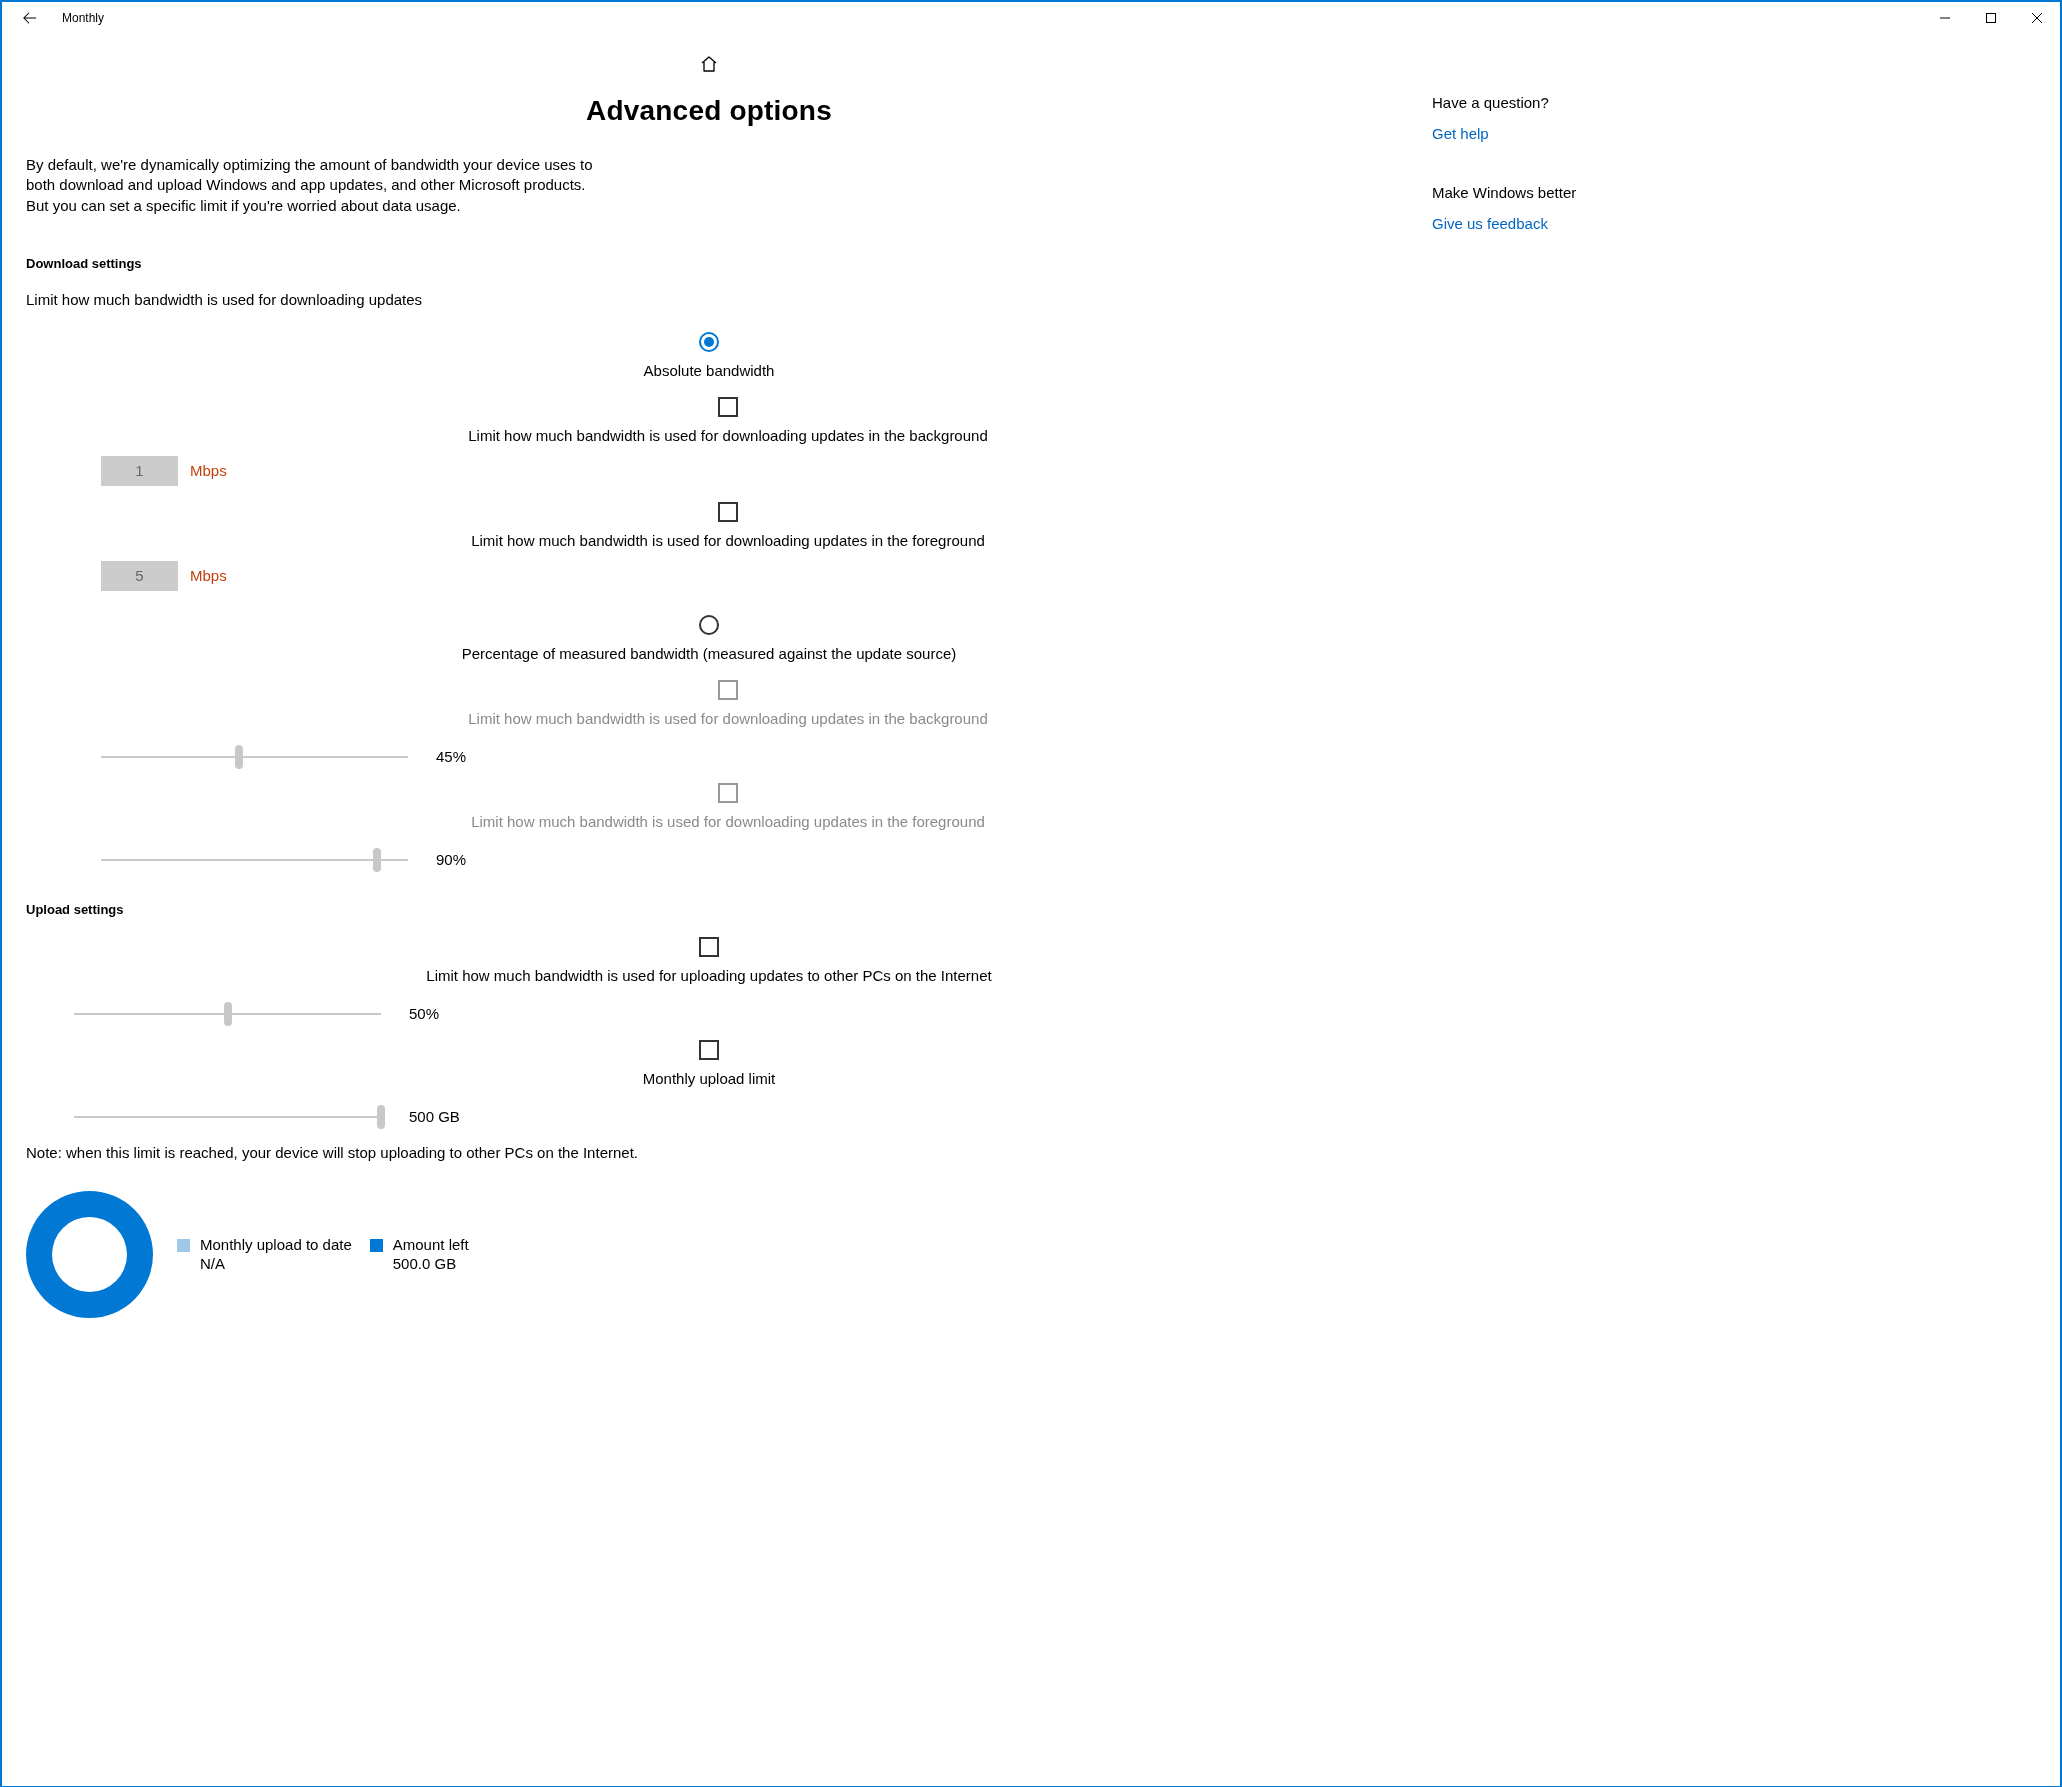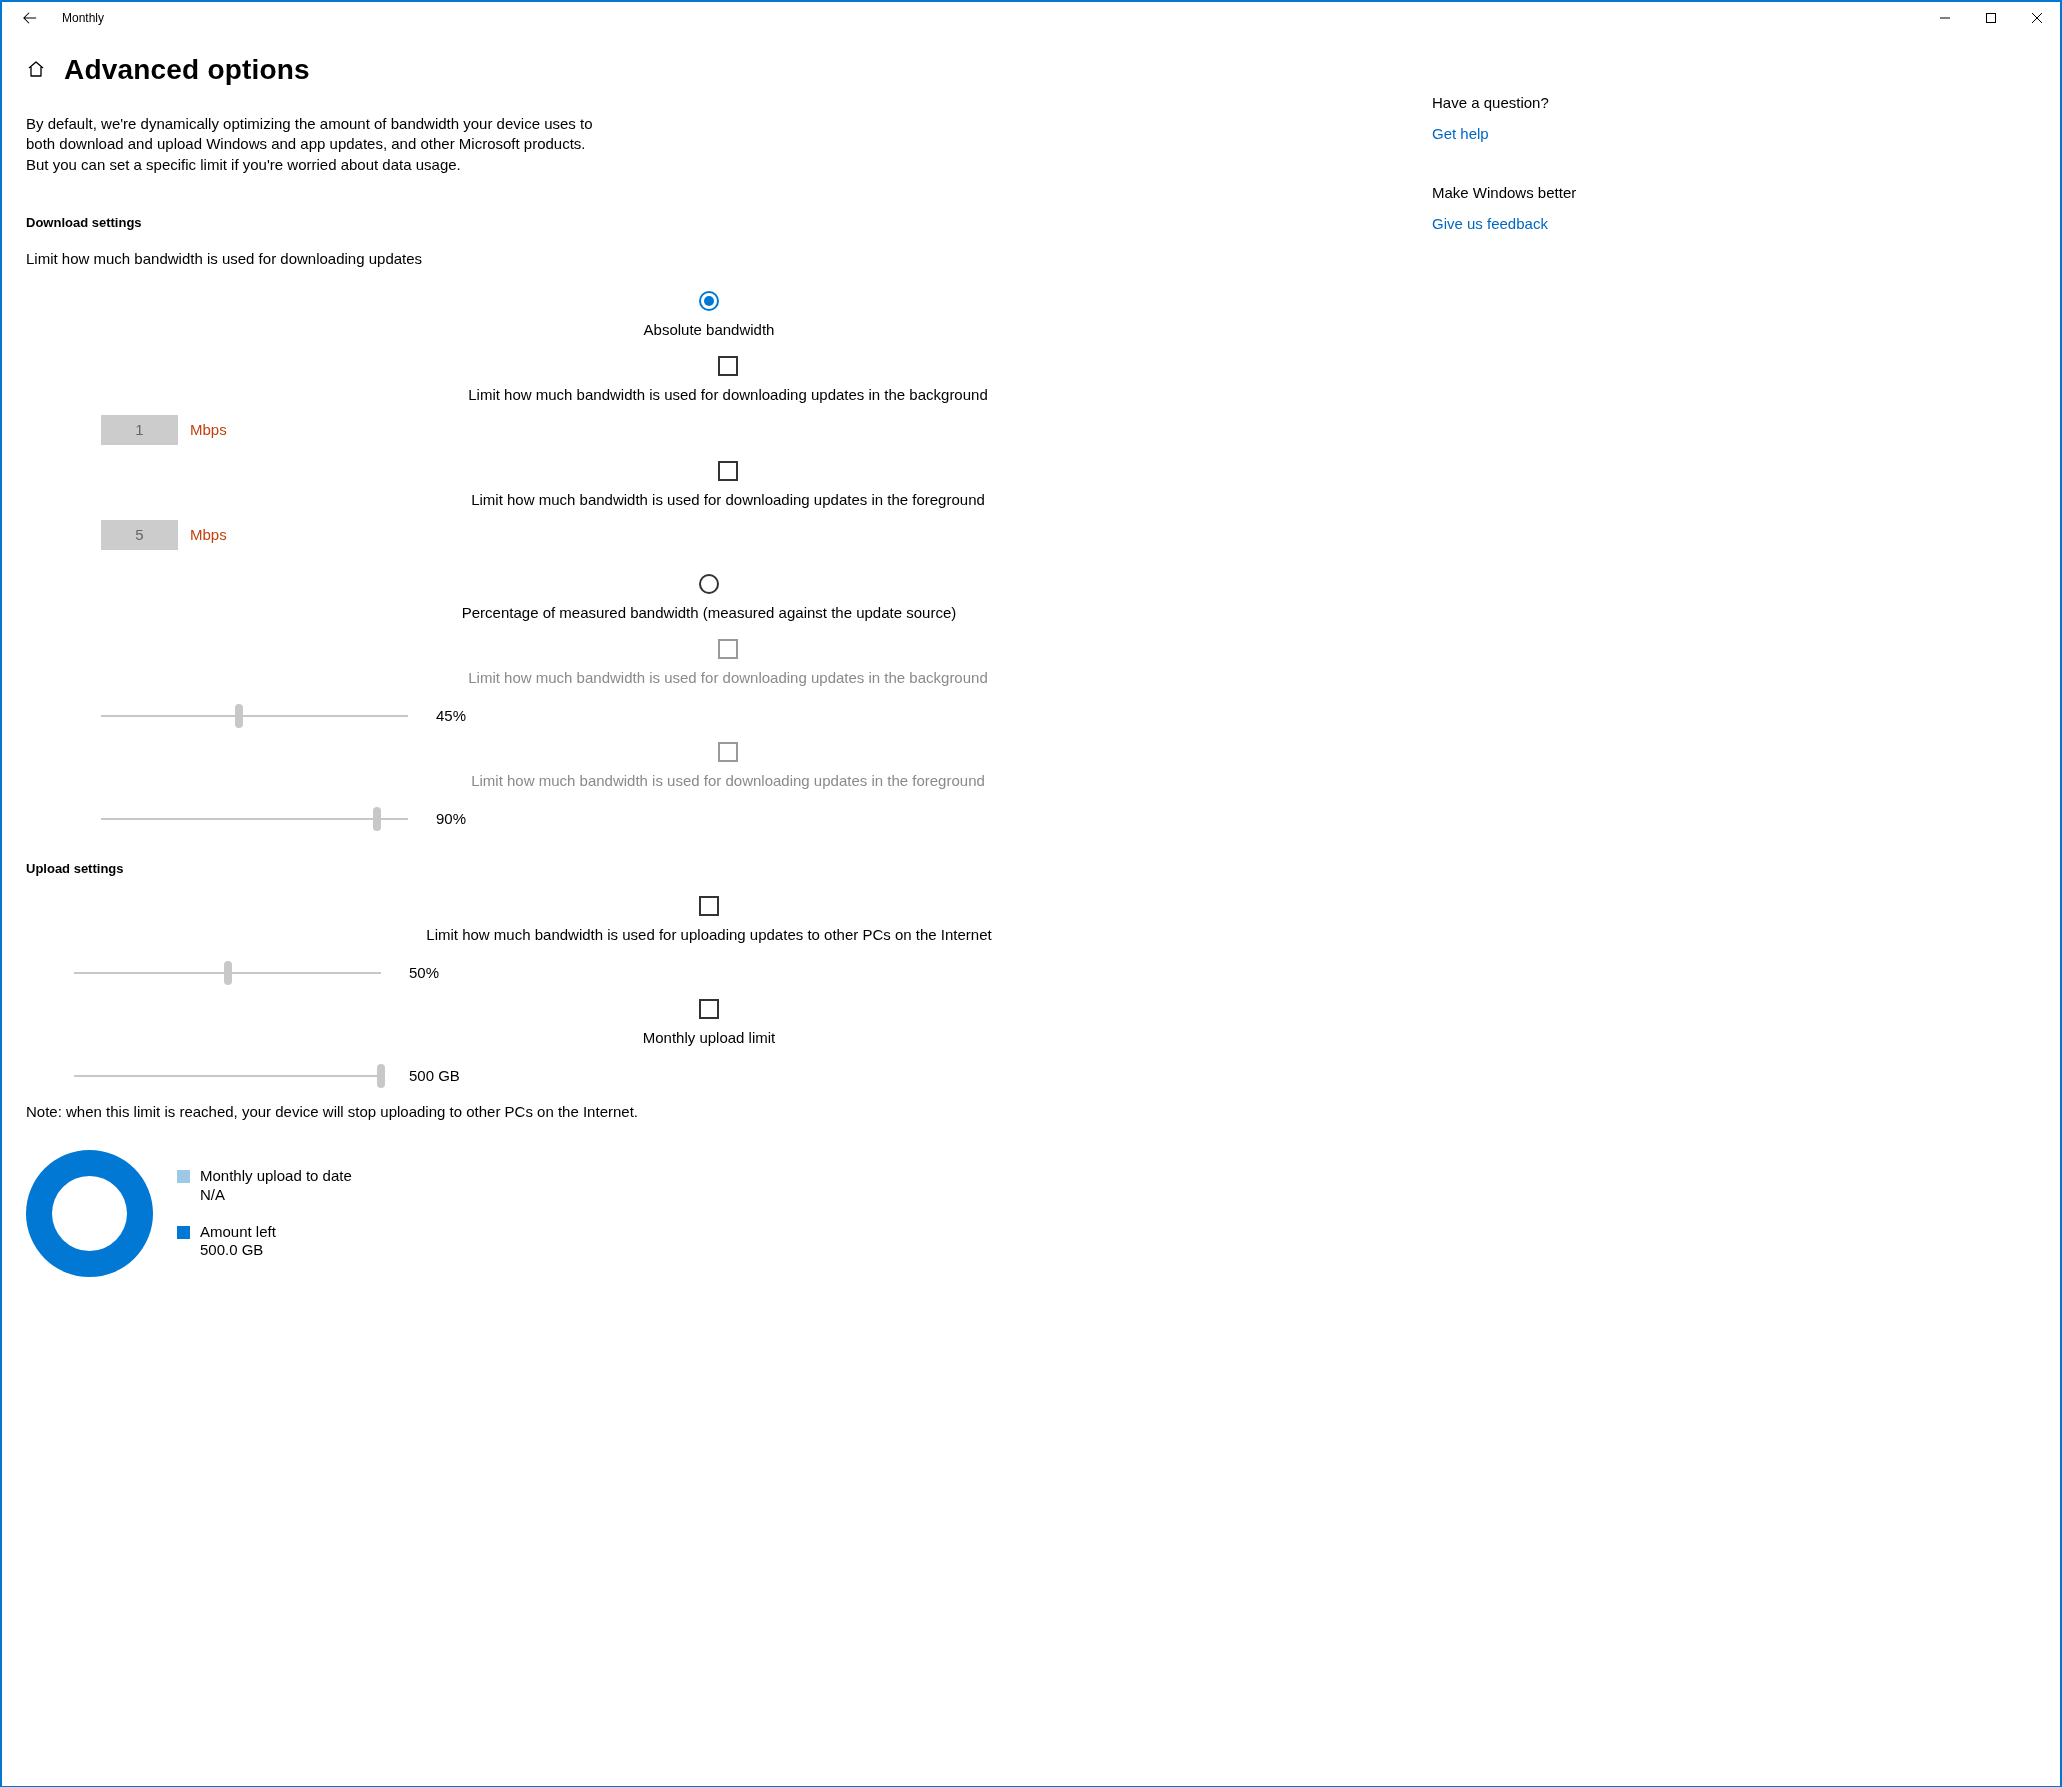--- a/index.html
+++ b/index.html
@@ -52,20 +52,21 @@
   .side {
     width: 257px;
     padding-top: 40px;
   }
 
   .page-header {
     display: flex;
     align-items: center;
     gap: 18px;
     margin-bottom: 28px;
+    flex-direction: column;
   }
   .page-header .home-icon svg { width: 20px; height: 20px; }
   .page-title {
     font-size: 28px;
     font-weight: 600;
     letter-spacing: 0.2px;
   }
 
   .intro {
     max-width: 574px;
@@ -192,22 +193,22 @@
     justify-content: center;
   }
   .donut .hole {
     width: 75px;
     height: 75px;
     border-radius: 50%;
     background: #fff;
   }
   .legend {
     display: flex;
-    flex-direction: column;
     gap: 18px;
+    align-items: flex-end;
   }
   .legend-item {
     display: flex;
     align-items: flex-start;
     gap: 10px;
   }
   .swatch {
     width: 13px;
     height: 13px;
     margin-top: 3px;

